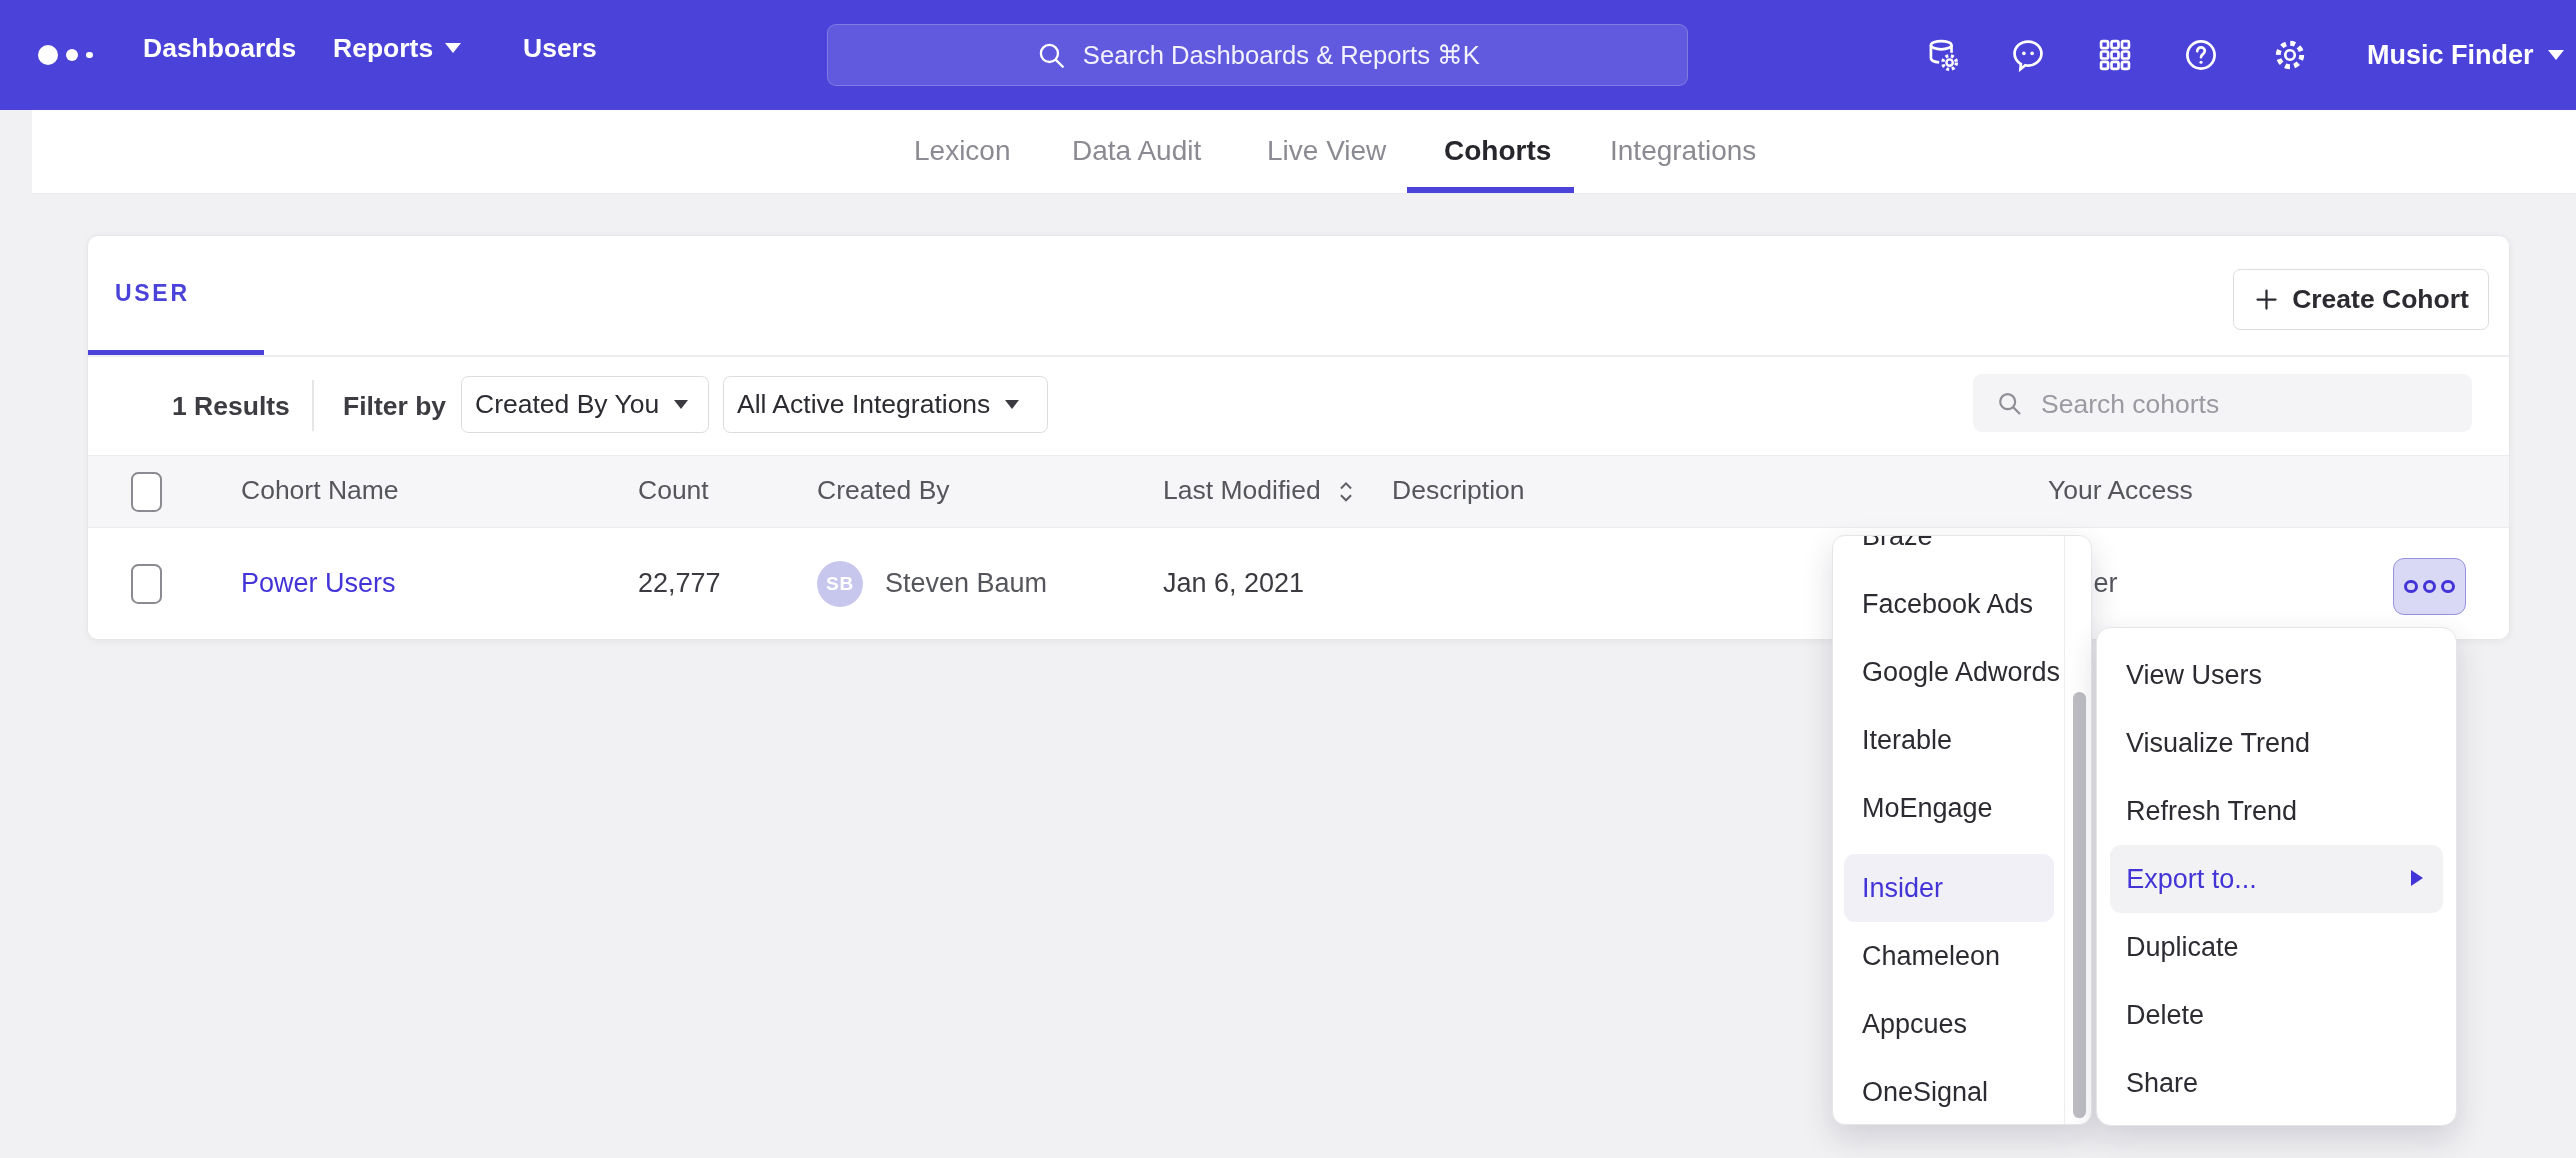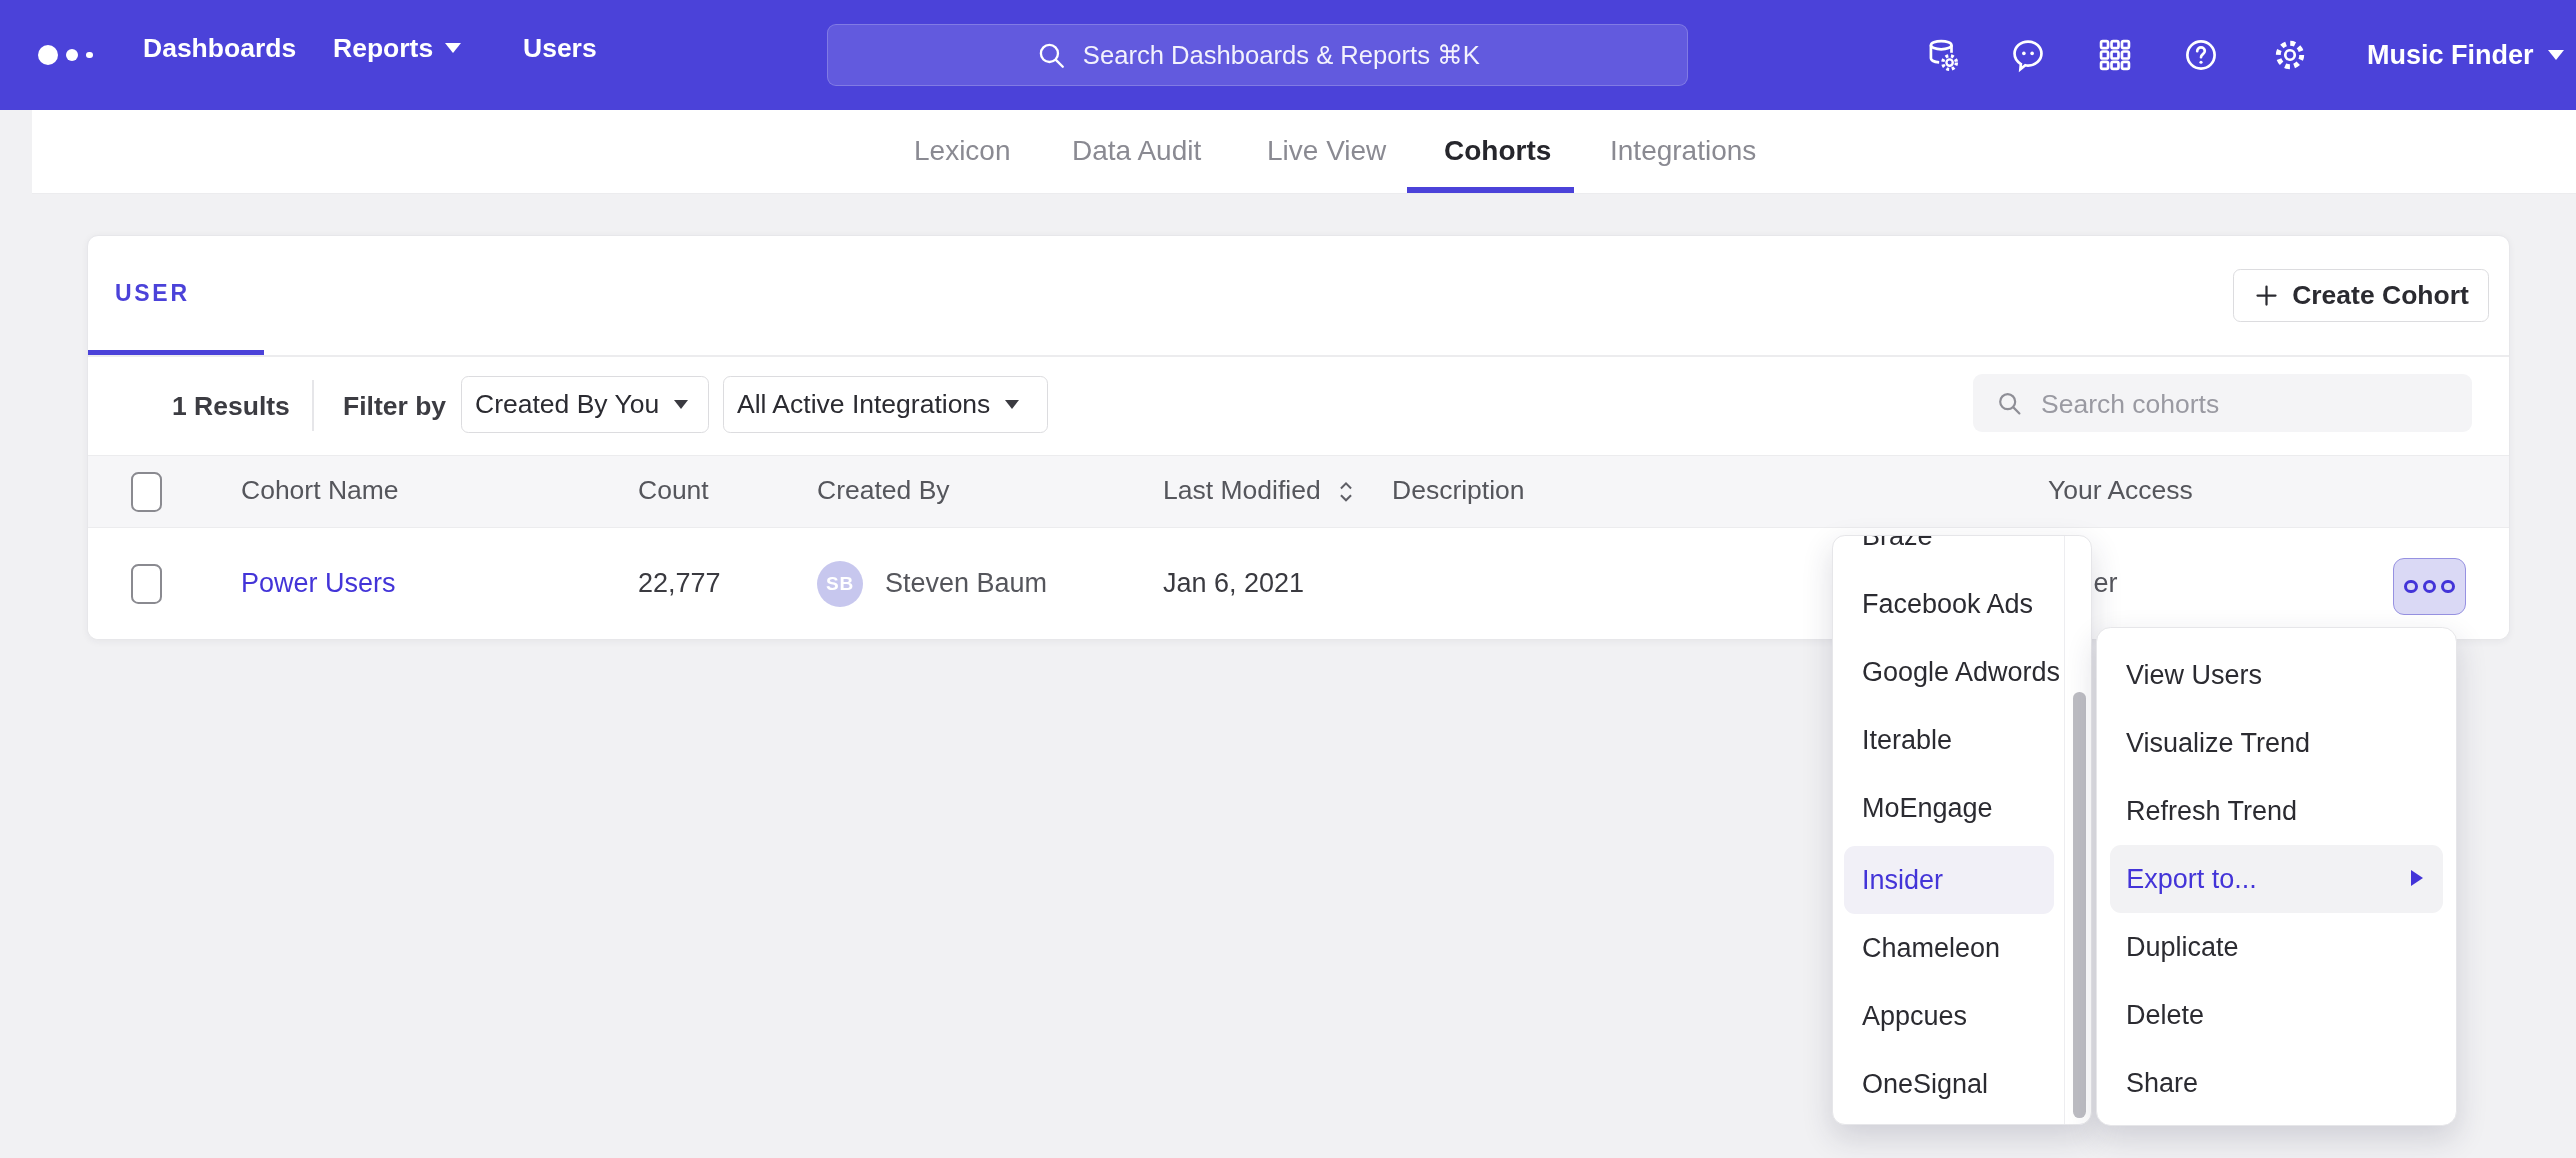--- a/index.html
+++ b/index.html
@@ -32,21 +32,21 @@
   .tab.active{color:#26262c;font-weight:600;}
   .tab-underline{position:absolute;left:1375px;bottom:0;width:167px;height:6.4px;background:#4b42d9;}
 
   
   .card{position:absolute;left:87px;top:235px;width:2423px;height:405px;background:#fff;
         border:1.8px solid #e7e7ea;border-radius:11px;box-sizing:border-box;z-index:1;
         box-shadow:0 1.8px 7.3px rgba(30,30,50,.05);}
   .usertab{position:absolute;left:27px;top:44px;font-size:23px;font-weight:700;letter-spacing:2.7px;color:#4b42d9;}
   .usertab-line{position:absolute;left:0;top:114px;width:176px;height:6.4px;background:#4b42d9;}
   .sect-divider{position:absolute;left:0;top:119px;width:100%;height:1.8px;background:#ececee;}
-  .createbtn{position:absolute;left:2145px;top:33px;width:256px;height:53px;border:1.8px solid #dcdcdf;border-radius:7.3px;
+  .createbtn{position:absolute;left:2145px;top:33px;width:256px;height:61px;border:1.8px solid #dcdcdf;border-radius:7.3px;
              background:#fff;display:flex;align-items:center;justify-content:center;gap:12px;cursor:pointer;
              font-size:26.5px;font-weight:600;color:#2b2b31;box-sizing:border-box;font-family:inherit;}
 
   
   .results{position:absolute;left:84px;top:155px;font-size:26.5px;font-weight:600;color:#3c3c42;}
   .vdivider{position:absolute;left:224px;top:144px;width:1.8px;height:51px;background:#e6e6e9;}
   .filterby{position:absolute;left:255px;top:155px;font-size:26.5px;font-weight:600;color:#3c3c42;}
   .filterbtn{position:absolute;top:140px;height:57px;border:1.8px solid #dcdcdf;border-radius:7.3px;background:#fff;
              display:flex;align-items:center;gap:14.6px;padding:0 13px;box-sizing:border-box;cursor:pointer;
              font-size:26.5px;color:#2b2b31;white-space:nowrap;font-family:inherit;}
@@ -75,21 +75,21 @@
            border:1.8px solid #9691e1;display:flex;align-items:center;justify-content:center;gap:4.6px;cursor:pointer;box-sizing:border-box;}
   .ring{width:13.7px;height:13.7px;border:3.7px solid #4334d8;border-radius:50%;box-sizing:border-box;}
   .sorticon{vertical-align:middle;margin-left:9px;}
 
   
   .submenu{position:absolute;left:1832px;top:535px;width:260px;height:590px;background:#fff;
            border:1.8px solid #e6e6e9;border-radius:12.8px;box-sizing:border-box;overflow:hidden;z-index:20;
            box-shadow:0 12.8px 31px rgba(40,40,70,.16);}
   .submenu .mi{height:68px;line-height:68px;padding-left:29px;font-size:27px;color:#2b2b31;cursor:pointer;white-space:nowrap;}
   .submenu .mi.clip{margin-top:-34px;}
-  .submenu .mi.hl{margin:4px 37px 0 11px;padding-left:18px;background:#f1f0f7;border-radius:11px;color:#4334d8;}
+  .submenu .mi.hl{margin:12px 37px 0 11px;padding-left:18px;background:#f1f0f7;border-radius:11px;color:#4334d8;}
   .scroll-gutter{position:absolute;right:0;top:0;bottom:0;width:25.6px;border-left:1.8px solid #ededf0;}
   .scroll-thumb{position:absolute;right:5.5px;top:156px;width:12.8px;height:426px;border-radius:6.4px;background:#bdbdc3;cursor:grab;}
 
   .ctxmenu{position:absolute;left:2096px;top:627px;width:361px;height:499px;background:#fff;
            border:1.8px solid #e6e6e9;border-radius:14.6px;box-sizing:border-box;padding-top:12.8px;z-index:21;
            box-shadow:0 12.8px 31px rgba(40,40,70,.16);}
   .ctxmenu .mi{position:relative;height:68px;line-height:68px;padding-left:29px;font-size:27px;color:#2b2b31;
                cursor:pointer;white-space:nowrap;}
   .ctxmenu .mi.hl{margin:0 12.8px;padding-left:16.4px;background:#f2f2f4;border-radius:11px;color:#4334d8;}
   .arrow-r{position:absolute;right:20px;top:25.6px;width:0;height:0;

